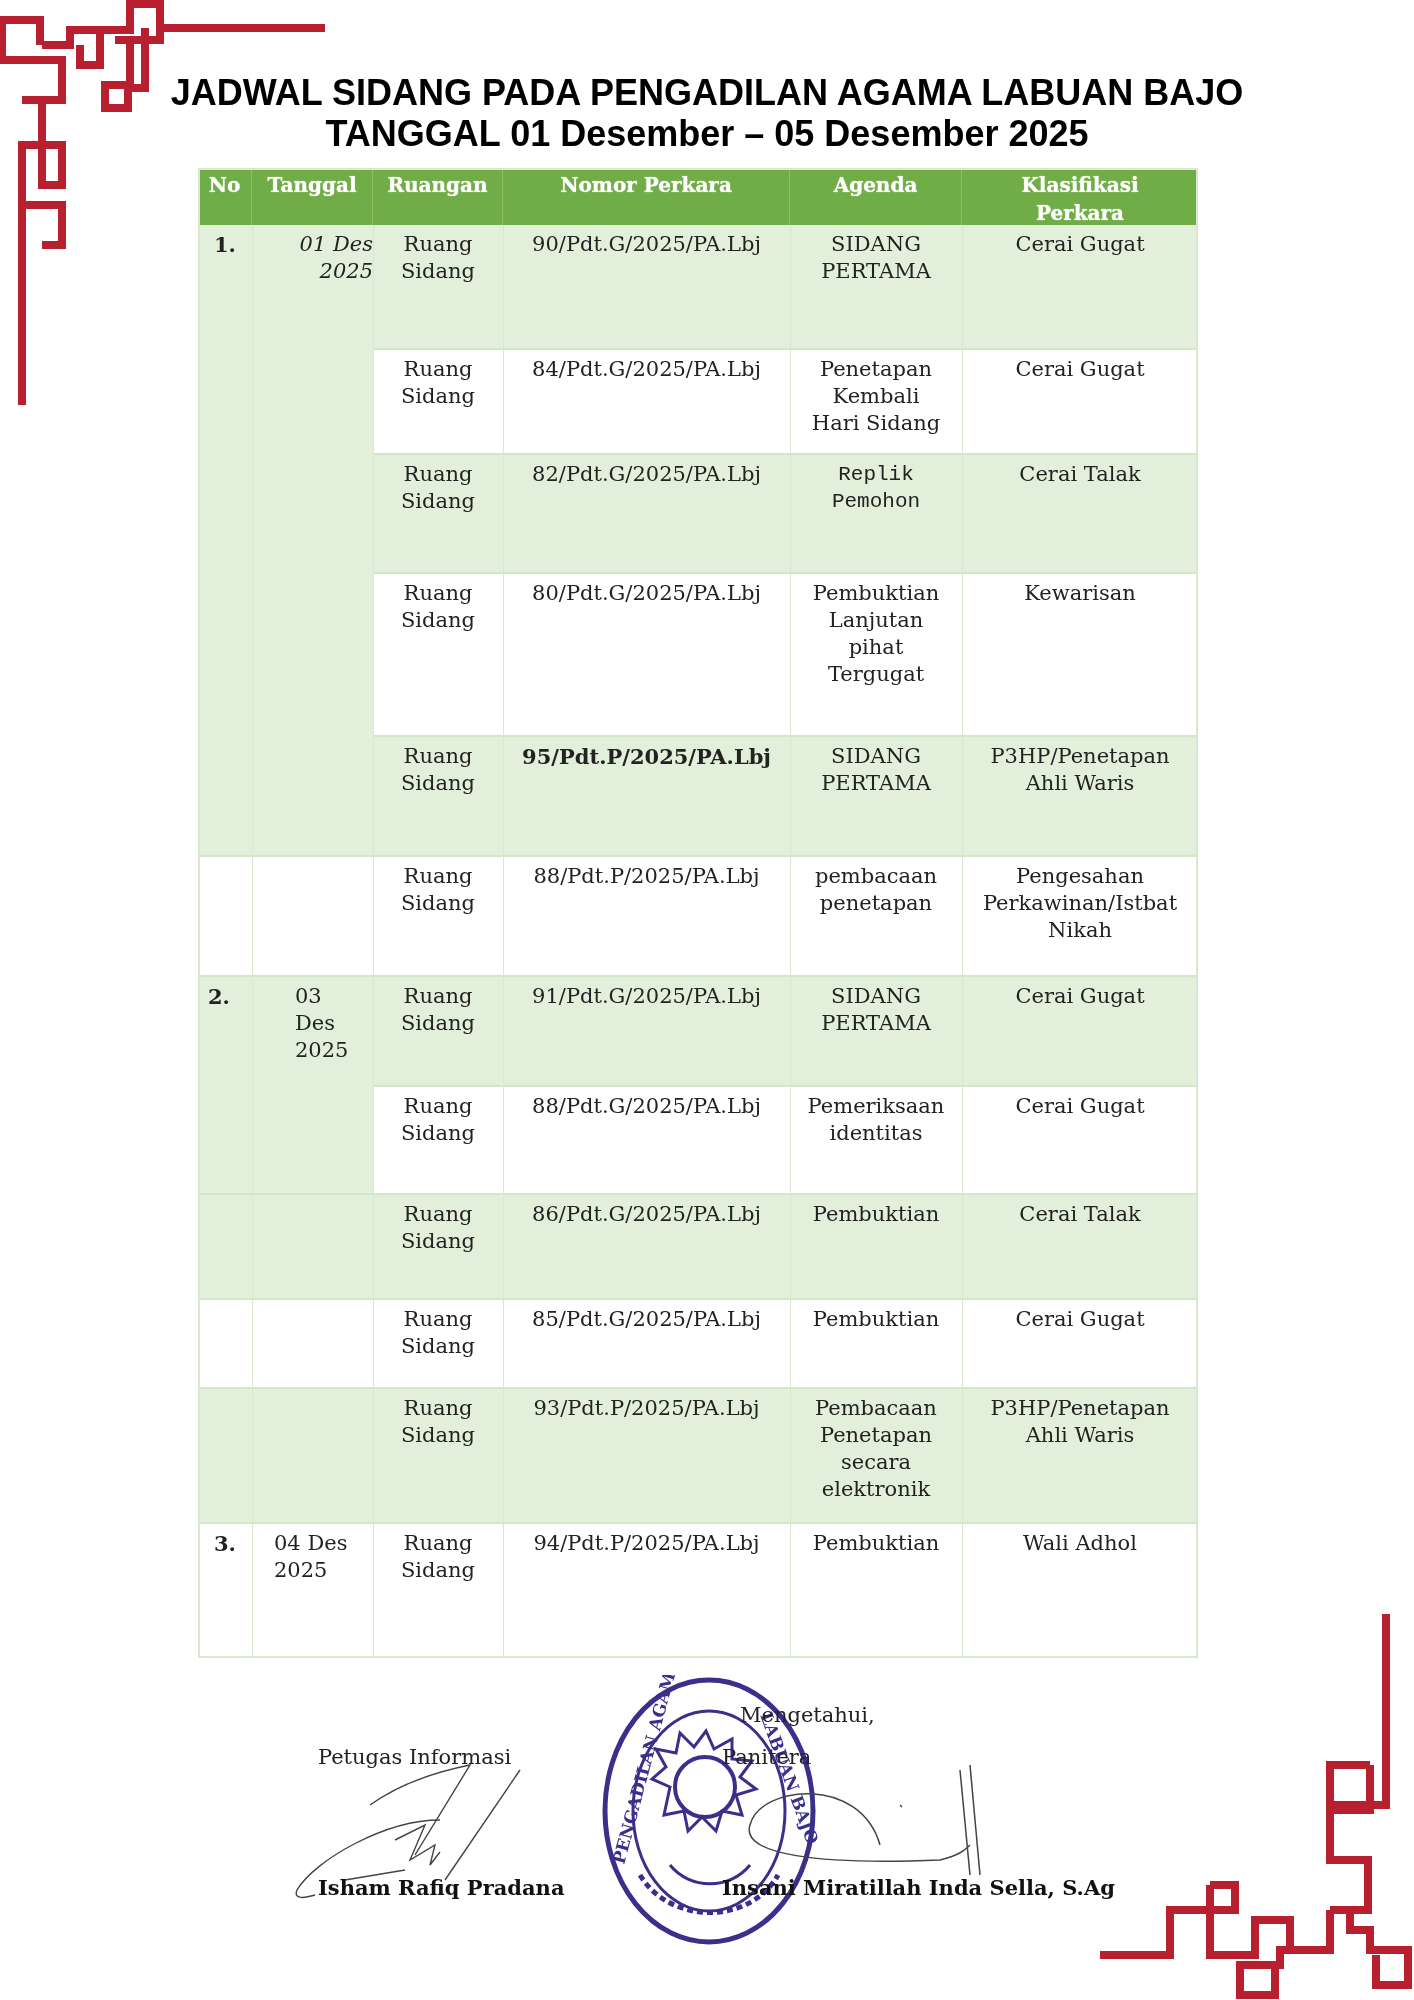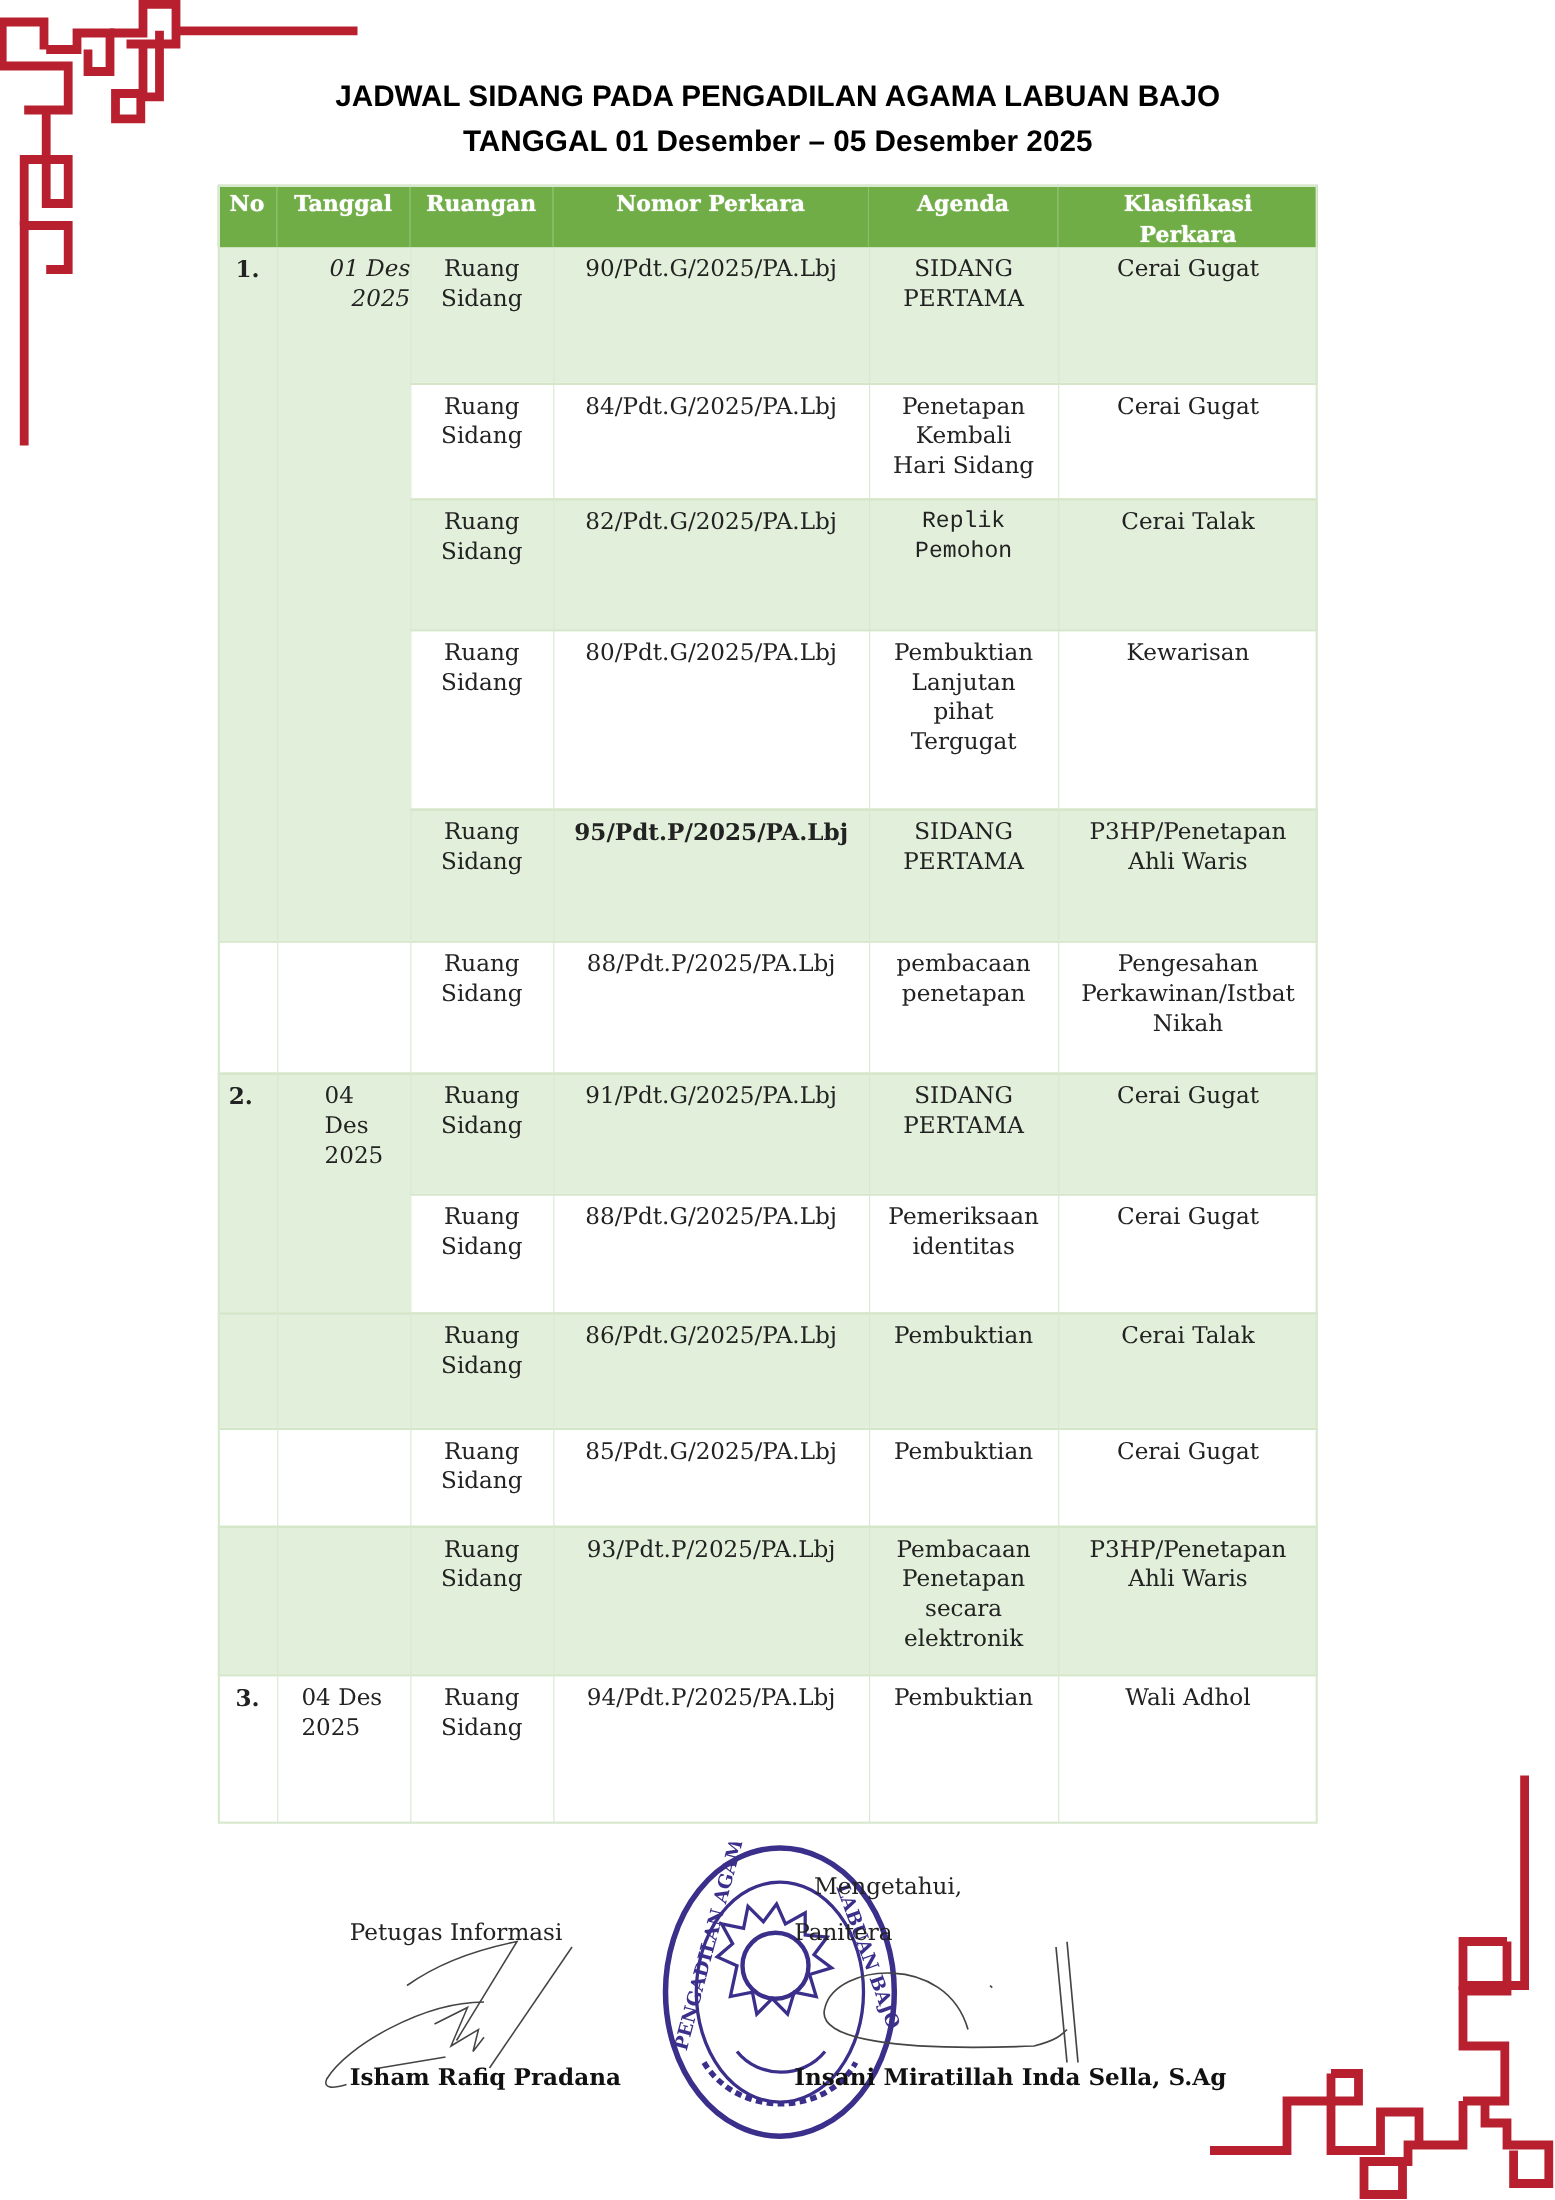--- a/index.html
+++ b/index.html
@@ -1,20 +1,20 @@
 <!DOCTYPE html>
 <html><head>
 <meta charset="utf-8">
 <style>
   html, body { margin:0; padding:0; background:#ffffff; }
   body { width:1414px; height:2000px; position:relative; overflow:hidden;
          font-family:"DejaVu Serif", serif; color:#222; }
   .ornament { position:absolute; }
   .title { position:absolute; left:0; width:1414px; text-align:center;
-           font-family:"Liberation Sans", sans-serif; font-weight:bold; font-size:27px; color:#000; }
+           font-family:"Liberation Sans", sans-serif; font-weight:bold; font-size:36px; color:#000; }
   #t1 { top:72px; left:0; width:1414px; }
   #t2 { top:113px; left:0; width:1414px; }
   .cell { position:absolute; box-sizing:border-box; font-size:21px; line-height:27px;
           text-align:center; padding-top:6px; white-space:pre-line; }
   .hdr { background:#70ad47; color:#fff; font-weight:bold; font-family:"DejaVu Serif", serif;
          font-size:20px; line-height:28px; padding-top:3px; text-shadow:0 0 1px #fff;
          border-right:1px solid #8cbf6a; }
   .green { background:#e2efda; }
   .white { background:#ffffff; }
   .rowline { border-top:2px solid #d4e6c8; }
@@ -64,21 +64,21 @@
   <div class="cell hdr" style="left:962px;top:168px;width:236px;height:57px;border-right:none;">Klasifikasi
 Perkara</div>
 
   <div class="cell green" style="left:198px;top:225px;width:54px;height:630px;font-weight:bold;text-align:left;padding-left:16px;">1.</div>
   <div class="cell green" style="left:252px;top:225px;width:121px;height:630px;text-align:right;padding-left:22px;font-style:italic;">01 Des
 2025</div>
   <div class="cell white rowline" style="left:198px;top:855px;width:54px;height:120px;"></div>
   <div class="cell white rowline" style="left:252px;top:855px;width:121px;height:120px;"></div>
 
   <div class="cell green rowline" style="left:198px;top:975px;width:54px;height:218px;font-weight:bold;text-align:left;padding-left:10px;">2.</div>
-  <div class="cell green rowline" style="left:252px;top:975px;width:121px;height:218px;text-align:left;padding-left:43px;">04
+  <div class="cell green rowline" style="left:252px;top:975px;width:121px;height:218px;text-align:left;padding-left:43px;">03
 Des
 2025</div>
   <div class="cell green rowline" style="left:198px;top:1193px;width:54px;height:105px;"></div>
   <div class="cell green rowline" style="left:252px;top:1193px;width:121px;height:105px;"></div>
   <div class="cell white rowline" style="left:198px;top:1298px;width:54px;height:89px;"></div>
   <div class="cell white rowline" style="left:252px;top:1298px;width:121px;height:89px;"></div>
   <div class="cell green rowline" style="left:198px;top:1387px;width:54px;height:135px;"></div>
   <div class="cell green rowline" style="left:252px;top:1387px;width:121px;height:135px;"></div>
 
   <div class="cell white rowline" style="left:198px;top:1522px;width:54px;height:135px;font-weight:bold;text-align:left;padding-left:16px;">3.</div>

